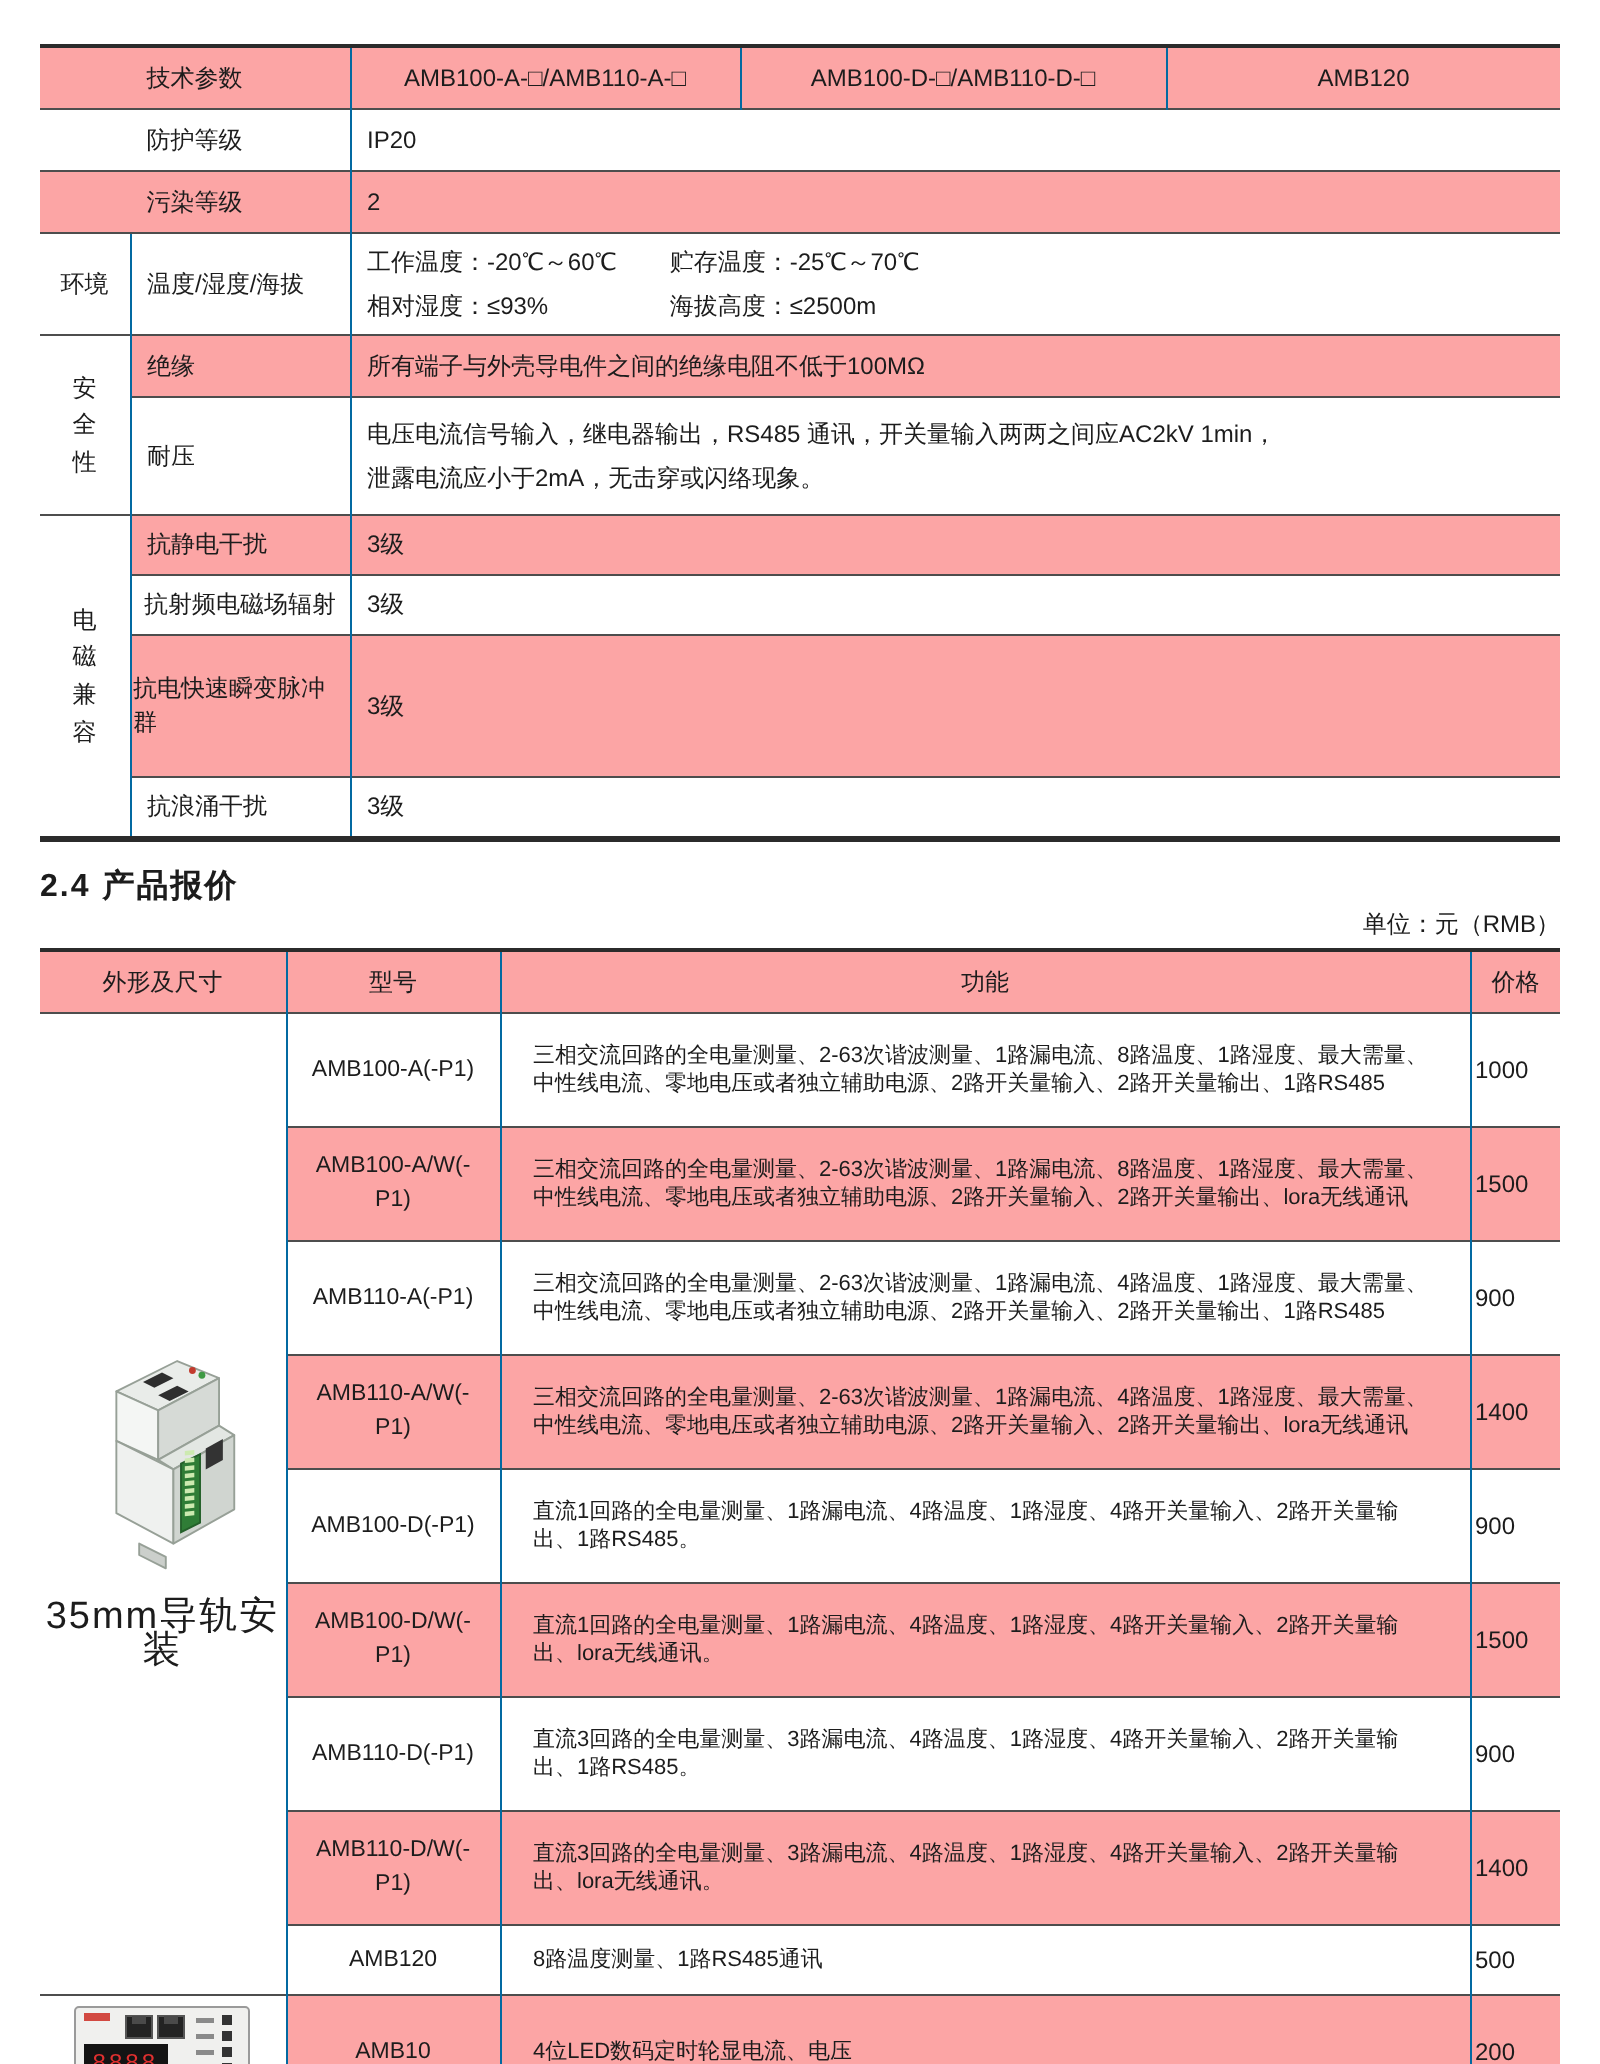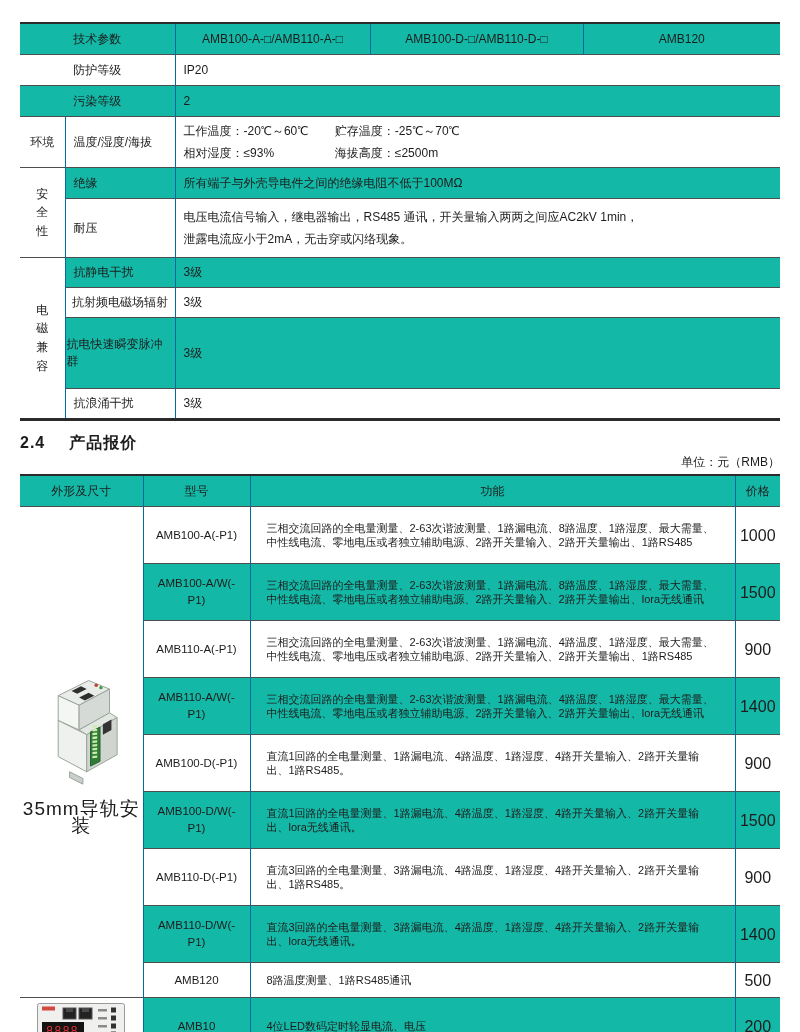--- a/index.html
+++ b/index.html
@@ -7,47 +7,47 @@
     width:800px;height:1032px;background:#ffffff;overflow:hidden;
     font-family:"Liberation Sans",sans-serif;color:#1c1c1c;
     -webkit-font-smoothing:antialiased;
   }
   table{border-collapse:collapse;table-layout:fixed;width:760px;margin-left:20px;}
   td{padding:0 8px;vertical-align:middle;font-size:12px;line-height:17px;
      border-top:1px solid #4d4d4d;}
   tr:first-child td{border-top:none;}
   .vl{border-left:1px solid #0369a1;}
   .c{text-align:center;}
-  tr.shade td{background:#14b8a6;}
+  tr.shade td{background:#fca5a5;}
   td.white{background:#ffffff !important;}
 
   
   table.spec{margin-top:22px;border-top:2px solid #2b2b2b;border-bottom:3px solid #2b2b2b;}
   tr.h30 td{height:30px;}
   tr.h50 td{height:50px;}
   tr.h58 td{height:58px;}
   tr.h29 td{height:29px;}
   .group-v span{display:inline-block;width:1.1em;word-break:break-all;line-height:1.55;text-align:center;}
   .two-line div{line-height:22px;}
   .pair span.first{display:inline-block;width:148px;}
 
   
   .section-head{margin:12px 20px 0 20px;font-size:16px;font-weight:bold;letter-spacing:1px;}
-  .section-head .num{margin-right:24px;}
+  .section-head .num{margin-right:6px;}
   .unit-note{margin:0 20px 3px 20px;text-align:right;font-size:12px;}
 
   
   table.price{border-top:2px solid #2b2b2b;border-bottom:3px solid #2b2b2b;}
   tr.hdr td{height:30px;}
   tr.h48 td{height:48px;}
   tr.h26 td{height:26px;}
   tr.h50p td{height:50px;}
   td.func{font-size:11px;line-height:14px;padding:4px 16px;}
   td.model{font-size:11.5px;text-align:center;}
-  td.pricev{font-size:16px;text-align:center;padding:0 2px;}
+  td.pricev{font-size:12px;text-align:left;padding:0 2px;}
   td.imgcell{text-align:center;padding:2px;}
   .din-caption{font-size:19px;margin-top:8px;text-align:center;letter-spacing:1px;}
 </style>
 </head>
 <body>
 
 <table class="spec">
   <colgroup>
       <col style="width:45px">
       <col style="width:110px">

